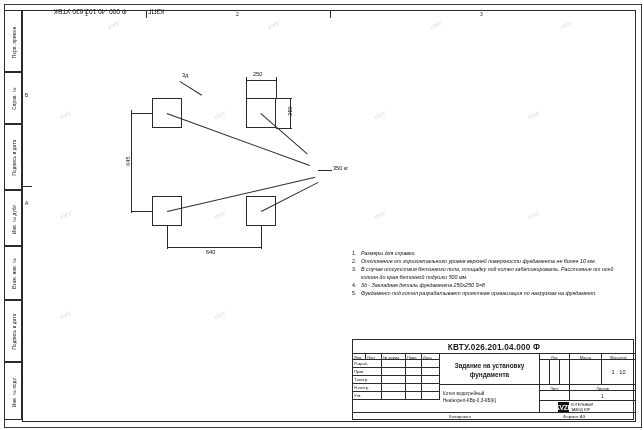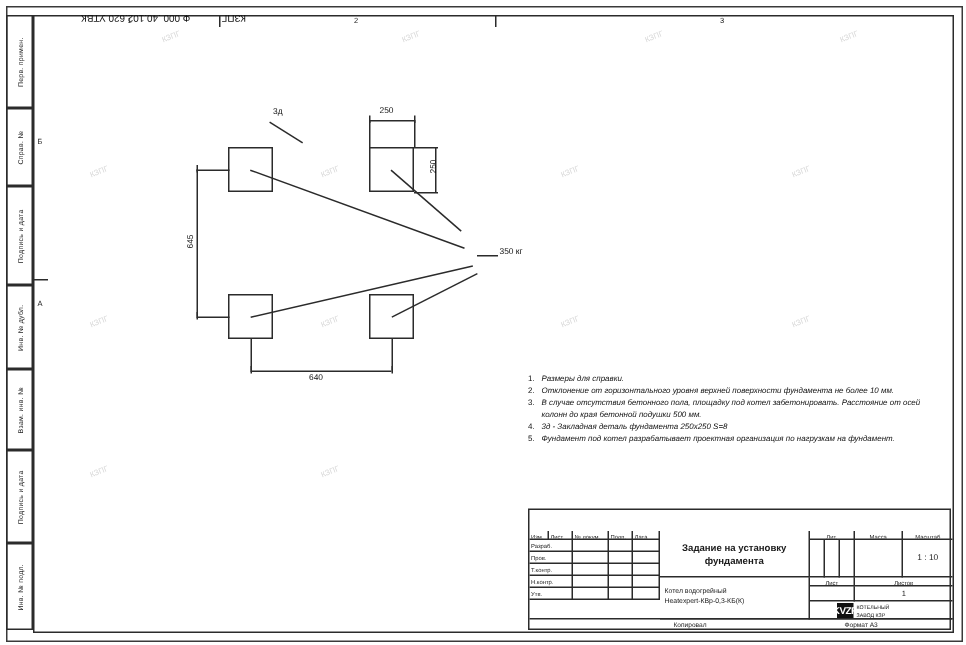--- a/index.html
+++ b/index.html
@@ -152,20 +152,23 @@
         <div class="txt">3д - Закладная деталь фундамента 250х250 S=8</div>
       </div>
     <div class="row">
         <div class="num">5.</div>
         <div class="txt">Фундамент под котел разрабатывает проектная организация по нагрузкам на фундамент.</div>
       </div>
   </div>
 
   <div id="tb">
 
+    <div class="cell b" style="left:0;top:0;width:282px;height:14px;border-right:none;">
+      <div class="bigcode" style="margin-top:3px;">КВТУ.026.201.04.000 Ф</div>
+    </div>
 
     <div class="cell b" style="left:0;top:14px;width:13px;height:6px;">
         <div class="lbl">Изм.</div>
       </div>
     <div class="cell b" style="left:13px;top:14px;width:16px;height:6px;">
         <div class="lbl">Лист</div>
       </div>
     <div class="cell b" style="left:29px;top:14px;width:24px;height:6px;">
         <div class="lbl">№ докум.</div>
       </div>

